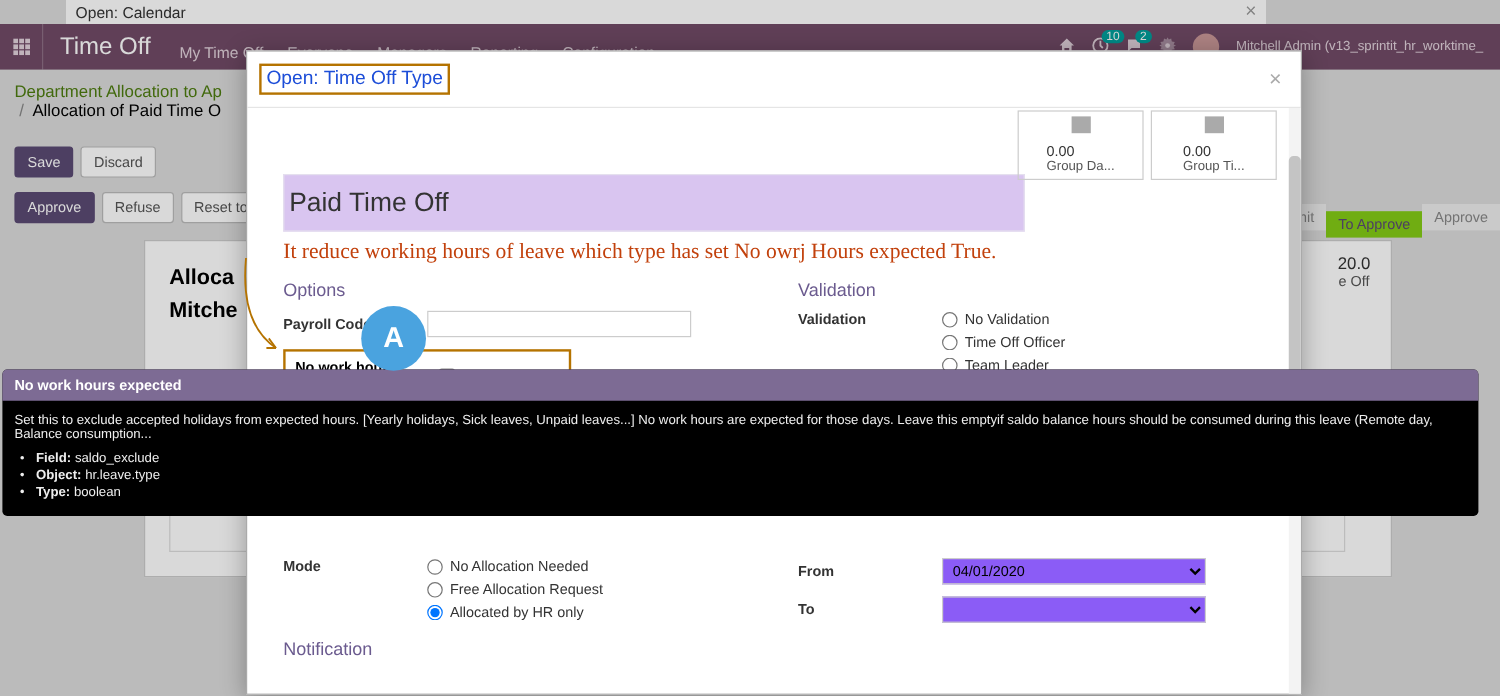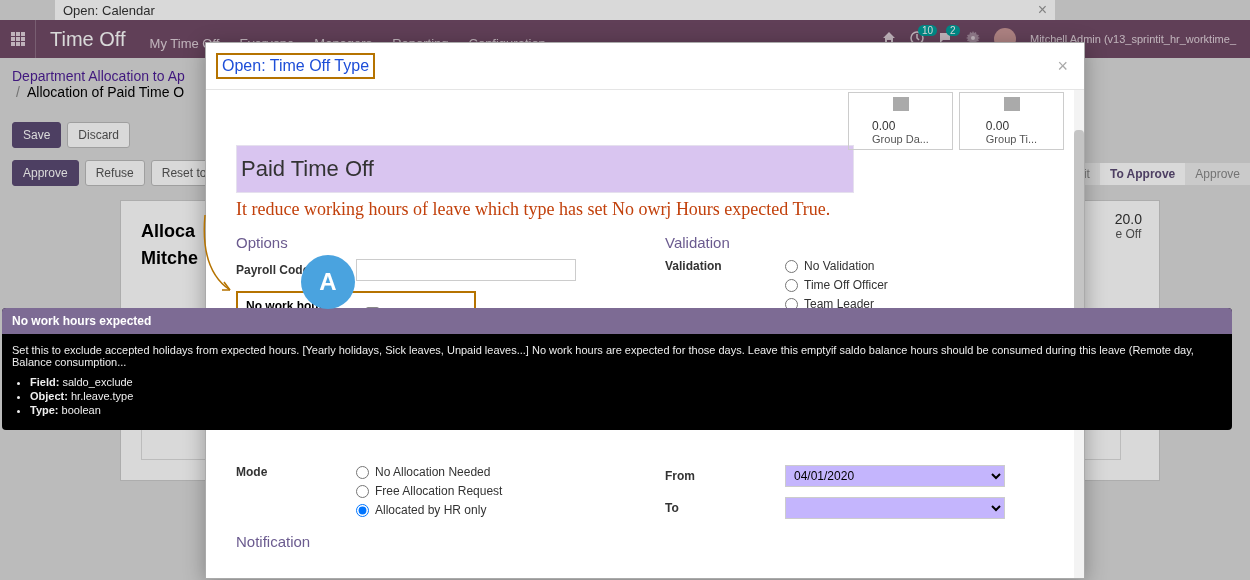--- a/index.html
+++ b/index.html
@@ -13,36 +13,36 @@
   .apps-icon svg { fill:#e2d3dc; }
   .navbar .brand { color: #fff; font-size: 20px; padding: 0 14px; }
   .navbar .menu-item { margin: 8px 10px 0; color: #e2d3dc; }
   .navbar .right { margin-left: auto; display: flex; align-items: center; gap: 14px; padding-right: 14px; }
   .navbar .iconbtn { position: relative; color: #e2d3dc; }
   .navbar .badge { position: absolute; top: -6px; left: 8px; background: #00a09d; color: #fff; font-size: 10px; border-radius: 8px; padding: 0 4px; }
   .avatar { width: 22px; height: 22px; border-radius: 50%; background: #c99; display:inline-block; }
   .user-label { color: #e2d3dc; font-size: 11px; }
 
   .crumb-area { position: absolute; left: 0; top: 58px; width: 1250px; padding: 10px 12px 0; font-size: 14px; }
-  .crumb-link { color: #4c1d95; }
+  .crumb-link { color: #4d7c0f; }
   .crumb-sep { color: #888; margin: 0 4px; }
 
   .btn-row1 { position: absolute; left: 12px; top: 122px; display: flex; gap: 6px; }
   .btn-row2 { position: absolute; left: 12px; top: 160px; display: flex; gap: 6px; }
   .btn { padding: 5px 10px; font-size: 12px; border: 1px solid #bbb; border-radius: 3px; background: #fff; color: #555; }
   .btn.primary { background: #5b4a74; border-color: #5b4a74; color: #fff; }
 
   .main-card { position: absolute; left: 120px; top: 200px; width: 1040px; background:#fff; border:1px solid #ccc; padding:20px; }
   .main-card h3 { font-size:18px; font-weight:bold; margin-bottom:6px; }
   .main-card .label { color:#555; font-size:13px; }
   .reason { margin-top:30px; border:1px solid #ddd; width:980px; height:50px; font-size:12px; color:#888; padding:6px; }
 
   .status-right { position: absolute; right: 0; top: 163px; display:flex; align-items:center; }
   .status-step { padding:4px 10px; font-size:12px; color:#888; background:#eee; }
-  .status-step.active { color: #5b4a74; font-weight:bold; background:#ffffff; }
+  .status-step.active { color: #5b4a74; font-weight:normal; background:#84cc16;margin-top:13px; }
 
   .remaining { position:absolute; right:108px; top:211px; text-align:center; color:#555; font-size:12px; }
   .remaining .num { color:#333; font-size:14px; }
 
   .modal-backdrop { position:absolute; inset:0; background:rgba(0,0,0,.15); pointer-events:none; }
 
   .modal { position: absolute; left: 205px; top: 42px; width: 880px; background:#fff; border:1px solid #aaa; box-shadow:0 4px 20px rgba(0,0,0,.3); }
   .modal .header { display:flex; align-items:center; padding:10px 16px; border-bottom:1px solid #e5e5e5; }
   .modal .header-title { font-size:16px; color:#1d4ed8; }
   .header-box { border:2px solid #b57300; padding:2px 4px; display:inline-block; margin-left:-6px; }
@@ -57,21 +57,21 @@
   .title-input { display:block; width:618px; margin-top:45px; background:#d9c5f0; border:1px solid #e5e0ee; padding:10px 4px; font-size:22px; color:#333; }
 
   .annot-orange { color:#c2410c; font-family: Georgia, serif; font-size:18px; margin-top:6px; }
 
   .sections { display:flex; gap:40px; margin-top:14px; }
   .col1, .col2 { flex:1; }
   .sect-title { color:#6b5b8f; font-size:15px; margin-bottom:8px; }
   .row { display:flex; align-items:center; margin-bottom:10px; font-size:12px; color:#333; }
   .row .lab { width:120px; color:#333; font-weight:bold; }
   .row input[type=text] { border:1px solid #ccc; height:22px; width:220px; padding:2px 4px; font-size:12px; }
-  .row select { border:1px solid #ccc; height:22px; width:220px; font-size:12px; padding:2px 4px; background:#c4b5fd; }
+  .row select { border:1px solid #ccc; height:22px; width:220px; font-size:12px; padding:2px 4px; background:#8b5cf6; }
   .radios { display:flex; flex-direction:column; gap:5px; font-size:12px; }
   .radios label { display:flex; align-items:center; gap:6px; color:#333; }
 
   .nwhe-box { border:2px solid #b57300; padding:6px 8px; display:flex; align-items:center; width:240px; }
   .nwhe-box .lab2 { font-size:12px; font-weight:bold; width:120px; }
   .nwhe-box input[type=checkbox] { accent-color:#888; }
 
   .circle-a { position:absolute; left:301px; top:255px; width:54px; height:54px; border-radius:50%; background:#4aa3df; color:#fff; display:flex; align-items:center; justify-content:center; font-size:24px; font-weight:bold; }
 
   

